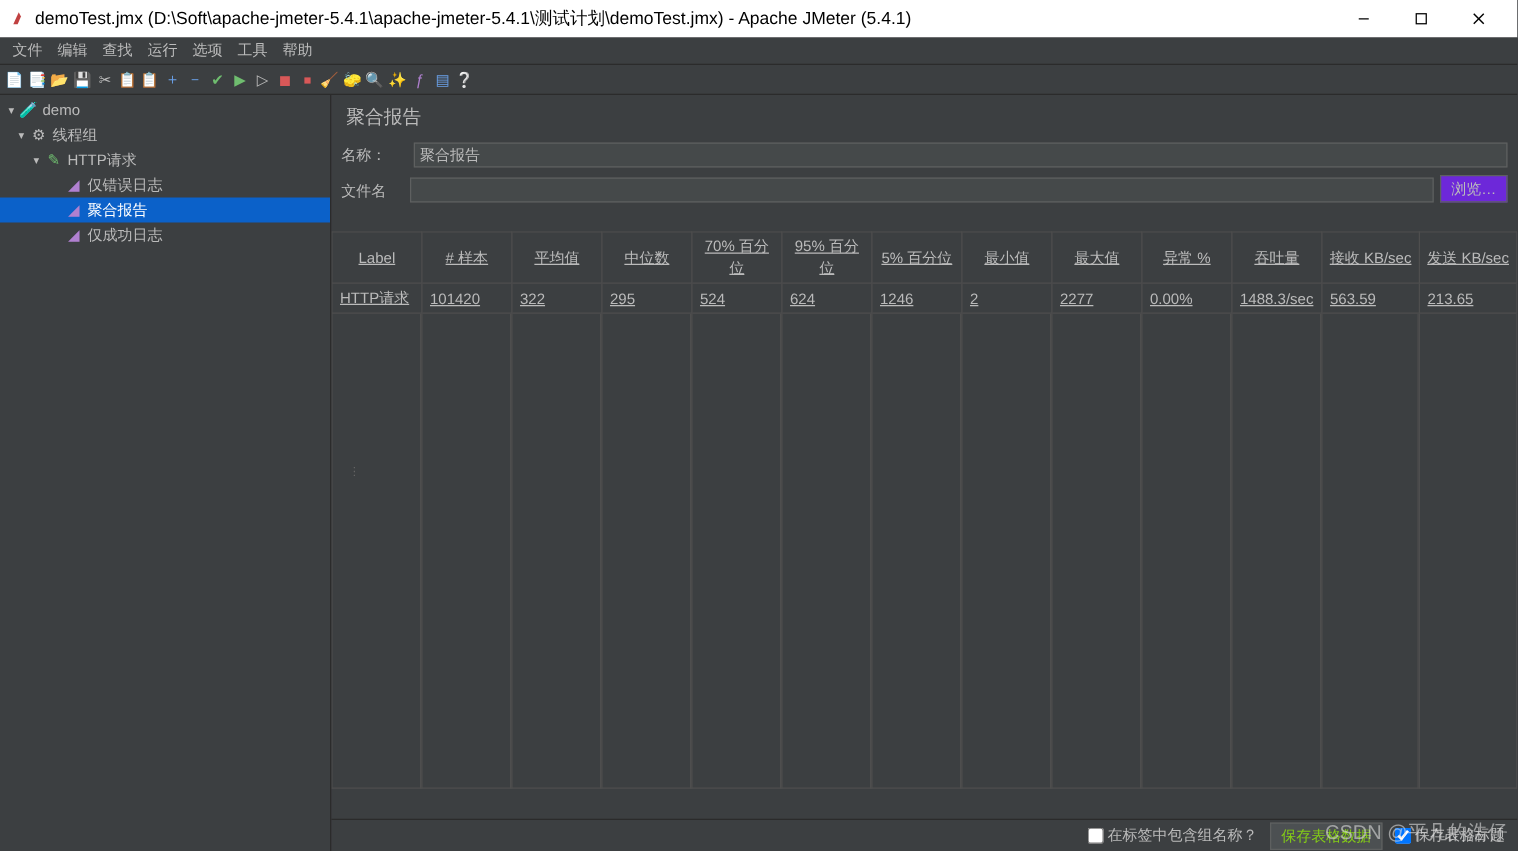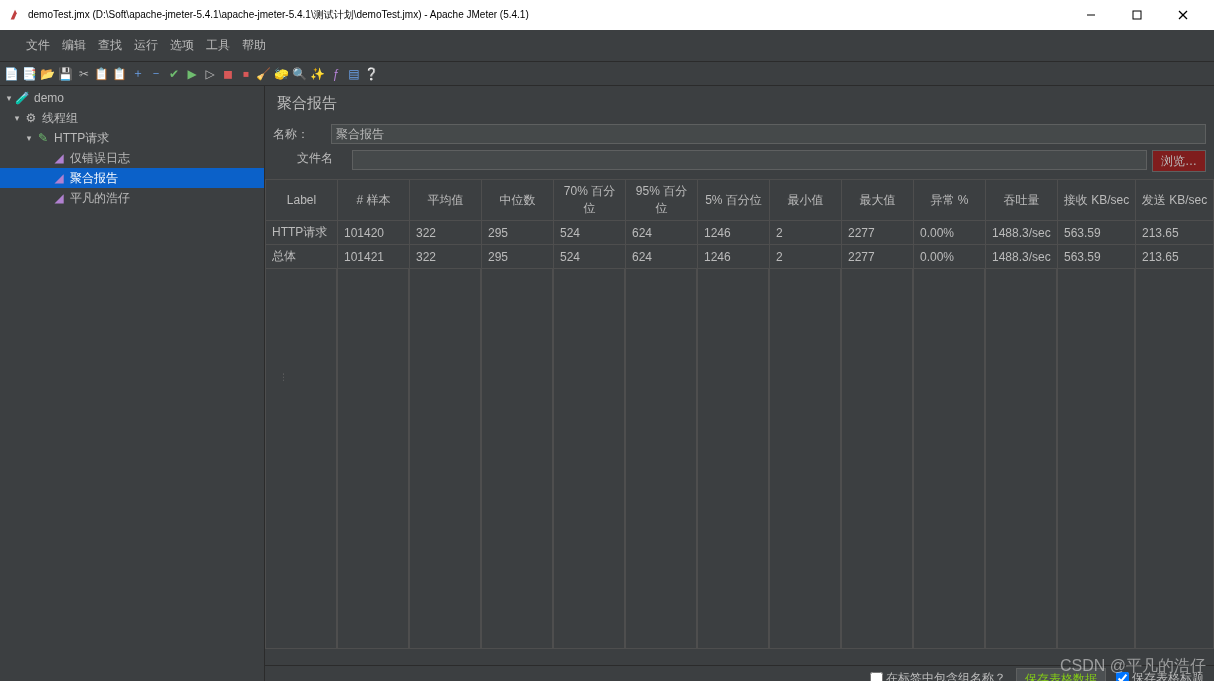--- a/index.html
+++ b/index.html
@@ -1,26 +1,26 @@
 <!DOCTYPE html>
 <html><head>
 <meta charset="utf-8">
 <style>
 * { box-sizing: border-box; margin: 0; padding: 0; font-family: "Microsoft YaHei", "Segoe UI", sans-serif; }
 body { width: 1214px; height: 681px; background: #3c3f41; color: #bbbbbb; font-size: 12px; overflow: hidden; position: relative; }
 
 
 .titlebar { height: 30px; background: #fff; display: flex; align-items: center; padding: 0 8px; color: #000; }
 .titlebar .feather { width: 14px; height: 14px; margin-right: 6px; }
-.titlebar .title { flex: 1; font-size: 10px; }
+.titlebar .title { flex: 1; font-size: 14px; }
 .titlebar .win-controls { display: flex; gap: 0; }
 .titlebar .win-btn { width: 46px; height: 30px; display: flex; align-items: center; justify-content: center; color: #000; }
 
 
-.menubar { height: 32px; background: #3c3f41; display: flex; align-items: center; padding: 0 20px; border-bottom: 1px solid #2b2b2b; }
+.menubar { height: 22px; background: #3c3f41; display: flex; align-items: center; padding: 0 4px; border-bottom: 1px solid #2b2b2b; }
 .menubar .menu-item { padding: 2px 6px; font-size: 12px; color: #bbb; }
 
 
 .toolbar { height: 24px; background: #3c3f41; display: flex; align-items: center; padding: 2px 4px; border-bottom: 1px solid #2b2b2b; gap: 2px; }
 .toolbar .tbtn { width: 16px; height: 16px; display: flex; align-items: center; justify-content: center; font-size: 12px; }
 
 
 .main { display: flex; height: 605px; }
 
 
@@ -34,30 +34,30 @@
 .tree-row.indent3 { padding-left: 40px; }
 .tree-splitter { position: absolute; left: 281px; top: 74px; width: 5px; height: 605px; cursor: ew-resize; display:flex; align-items:center; justify-content:center; color:#666; font-size:9px; }
 
 
 .panel { flex: 1; background: #3c3f41; display: flex; flex-direction: column; }
 .panel-title { padding: 8px 12px; font-size: 15px; color: #bbb; }
 .form-row { display: flex; align-items: center; padding: 3px 8px; gap: 8px; }
 .form-row .label { width: 50px; text-align: left; color: #bbb; font-size: 12px; }
 .form-row input[type=text] { flex: 1; background: #45494a; border: 1px solid #5e6060; color: #bbb; height: 20px; padding: 0 4px; font-size: 12px; }
 .section-label { padding: 4px 8px; font-size: 12px; color: #bbb; }
-.file-row { display: flex; align-items: flex-start; padding: 3px 8px; gap: 5px; margin-left: 24px; }
+.file-row { display: flex; align-items: flex-end; padding: 3px 8px; gap: 5px; }
 .file-row .label { width: 50px; font-size: 12px; }
 .file-row input[type=text] { flex: 1; background: #45494a; border: 1px solid #5e6060; color: #bbb; height: 20px; padding: 0 4px; }
-.file-row .btn { background: #7f1d1d; border: 1px solid #5e6060; color: #bbb; padding: 2px 8px; font-size: 12px; height: 22px; }
+.file-row .btn { background: #6d28d9; border: 1px solid #5e6060; color: #bbb; padding: 2px 8px; font-size: 12px; height: 22px; }
 .log-opts { display: flex; align-items: center; gap: 6px; font-size: 12px; }
 .log-opts .chk { display: flex; align-items: center; gap: 2px; }
 .log-opts input[type=checkbox] { width: 12px; height: 12px; }
 
 
-.table-wrap { flex: 1; overflow: auto; margin-top: 4px; }
+.table-wrap { flex: 1; overflow: auto; margin-top: 20px; text-decoration: underline; }
 table { width: 100%; border-collapse: collapse; table-layout: fixed; }
 th { background: #3c3f41; border: 1px solid #4e4e4e; font-weight: normal; font-size: 12px; color: #bbb; padding: 3px 4px; text-align: center; height: 22px; }
 td { border: 1px solid #4e4e4e; font-size: 12px; color: #bbb; padding: 3px 6px; height: 20px; text-align: left; }
 td.label-col { text-align: left; }
 .empty-grid { border-left: 1px solid #4e4e4e; border-right: 1px solid #4e4e4e; border-bottom: 1px solid #4e4e4e; }
 
 
 .footer { display: flex; align-items: center; justify-content: flex-end; padding: 4px 10px; gap: 10px; border-top: 1px solid #2b2b2b; height: 26px; }
 .footer .chk { display: flex; align-items: center; gap: 3px; font-size: 12px; }
 .footer .btn { background: #4c5052; border: 1px solid #5e6060; color: #84cc16; padding: 2px 8px; font-size: 12px; height: 22px; }
@@ -155,21 +155,21 @@
       <span>仅错误日志</span>
     </div>
     <div class="tree-row indent3 selected">
       <span class="twisty"></span>
       <span class="ticon ic-purple">◢</span>
       <span>聚合报告</span>
     </div>
     <div class="tree-row indent3">
       <span class="twisty"></span>
       <span class="ticon ic-purple">◢</span>
-      <span>平凡的浩仔</span>
+      <span>仅成功日志</span>
     </div>
   </div>
 
   <div class="tree-splitter">⋮</div>
 
   <div class="panel">
     <div class="panel-title">聚合报告</div>
 
     <div class="form-row">
       <span class="label">名称：</span>
@@ -226,35 +226,20 @@
               <td>524</td>
               <td>624</td>
               <td>1246</td>
               <td>2</td>
               <td>2277</td>
               <td>0.00%</td>
               <td>1488.3/sec</td>
               <td>563.59</td>
               <td>213.65</td>
             </tr>
-            <tr>
-              <td class="label-col">总体</td>
-              <td>101421</td>
-              <td>322</td>
-              <td>295</td>
-              <td>524</td>
-              <td>624</td>
-              <td>1246</td>
-              <td>2</td>
-              <td>2277</td>
-              <td>0.00%</td>
-              <td>1488.3/sec</td>
-              <td>563.59</td>
-              <td>213.65</td>
-            </tr>
           </tbody>
       </table>
       <div style="height:380px; display:flex;">
         <div class="empty-grid" style="width:72px"></div>
           <div class="empty-grid" style="width:72px"></div>
           <div class="empty-grid" style="width:72px"></div>
           <div class="empty-grid" style="width:72px"></div>
           <div class="empty-grid" style="width:72px"></div>
           <div class="empty-grid" style="width:72px"></div>
           <div class="empty-grid" style="width:72px"></div>

